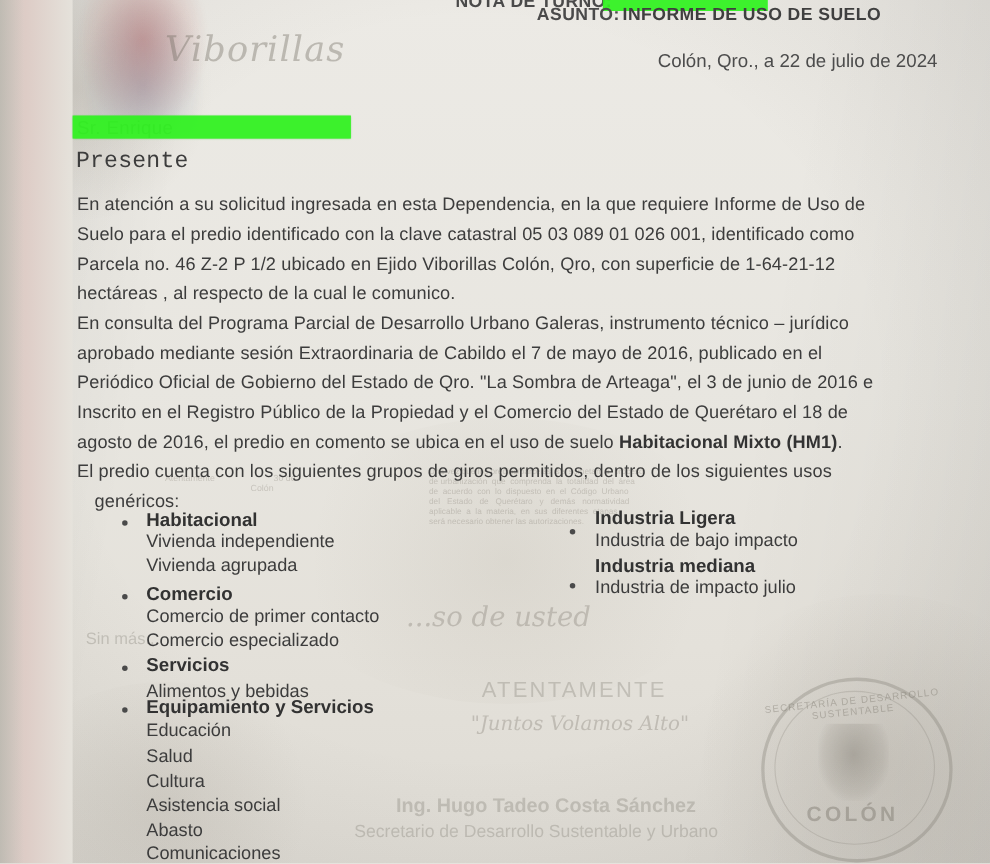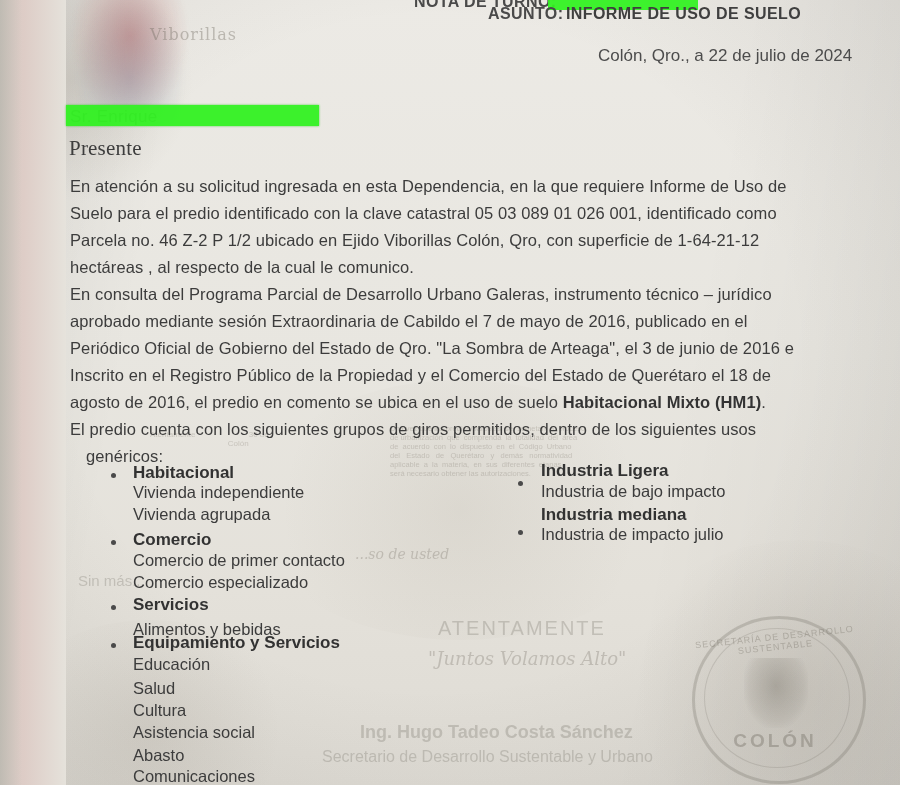--- a/index.html
+++ b/index.html
@@ -60,24 +60,25 @@
     width: 120px; height: 140px;
     background:
       radial-gradient(ellipse at 50% 40%, rgba(170,60,60,0.35) 0%, rgba(170,60,60,0.12) 45%, rgba(170,60,60,0) 70%),
       radial-gradient(ellipse at 50% 70%, rgba(60,90,140,0.22) 0%, rgba(60,90,140,0) 65%);
     filter: blur(1.5px);
     pointer-events: none;
   }
   .ghost-word {
     position: absolute;
     left: 150px; top: 25px;
-    font-size: 16px;
+    font-size: 32px;
     letter-spacing: 1px;
     color: rgba(110,105,95,0.38);
     font-family: "DejaVu Serif", serif;
+    font-style: italic;
     pointer-events: none;
   }
 
   
   .highlight-bar {
     position: absolute;
     left: 66px; top: 105px;
     width: 253px; height: 21px;
     background: #2ff21f;
     opacity: 0.93;
@@ -127,21 +128,21 @@
     font-size: 17px;
     color: #4c4c4c;
     font-family: "Liberation Sans", sans-serif;
   }
 
   #presente {
     position: absolute;
     left: 69px; top: 136px;
     font-size: 21px;
     color: #3d3d3d;
-    font-family: Liberation Serif, serif;
+    font-family: Liberation Mono, monospace;
     letter-spacing: 0.2px;
   }
 
   
   .line {
     position: absolute;
     font-family: "Liberation Sans", sans-serif;
     font-size: 16.5px;
     color: #3c3c3c;
     white-space: nowrap;
@@ -278,21 +279,21 @@
   <div class="tiny-ghost" style="left:390px; top:424px;">Una vez que los predios/parcelas  se  sometan  a  proceso
 de urbanización  que  comprenda  la  totalidad  del  área
 de  acuerdo  con  lo  dispuesto  en  el  Código  Urbano
 del   Estado   de   Querétaro   y   demás   normatividad
 aplicable  a  la  materia,  en  sus  diferentes  etapas
 será necesario obtener las autorizaciones.</div>
 
   <div class="tiny-ghost" style="left:150px; top:430px; font-size:8px;">Atentamente                        30 de
                                    Colón</div>
 
-  <div class="faded-italic" style="left:355px; top:546px; font-size:14px;">...so de usted</div>
+  <div class="faded-italic" style="left:369px; top:546px; font-size:25px;">...so de usted</div>
   <div class="faded" style="left:78px; top:572px; font-size:15px;">Sin más...</div>
   <div class="faded" style="left:438px; top:617px; font-size:20px; letter-spacing:2px;">ATENTAMENTE</div>
   <div class="faded-italic" style="left:428px; top:648px; font-size:18px;">"Juntos Volamos Alto"</div>
   <div class="faded" style="left:322px; top:748px; font-size:16px;">Secretario de Desarrollo Sustentable y Urbano</div>
   <div class="faded" style="left:360px; top:722px; font-size:18px; font-weight:bold;">Ing. Hugo Tadeo Costa Sánchez</div>
 
   <div class="seal">
     <div class="seal-ring"></div>
     <div class="seal-ring2"></div>
     <div class="seal-emblem"></div>

